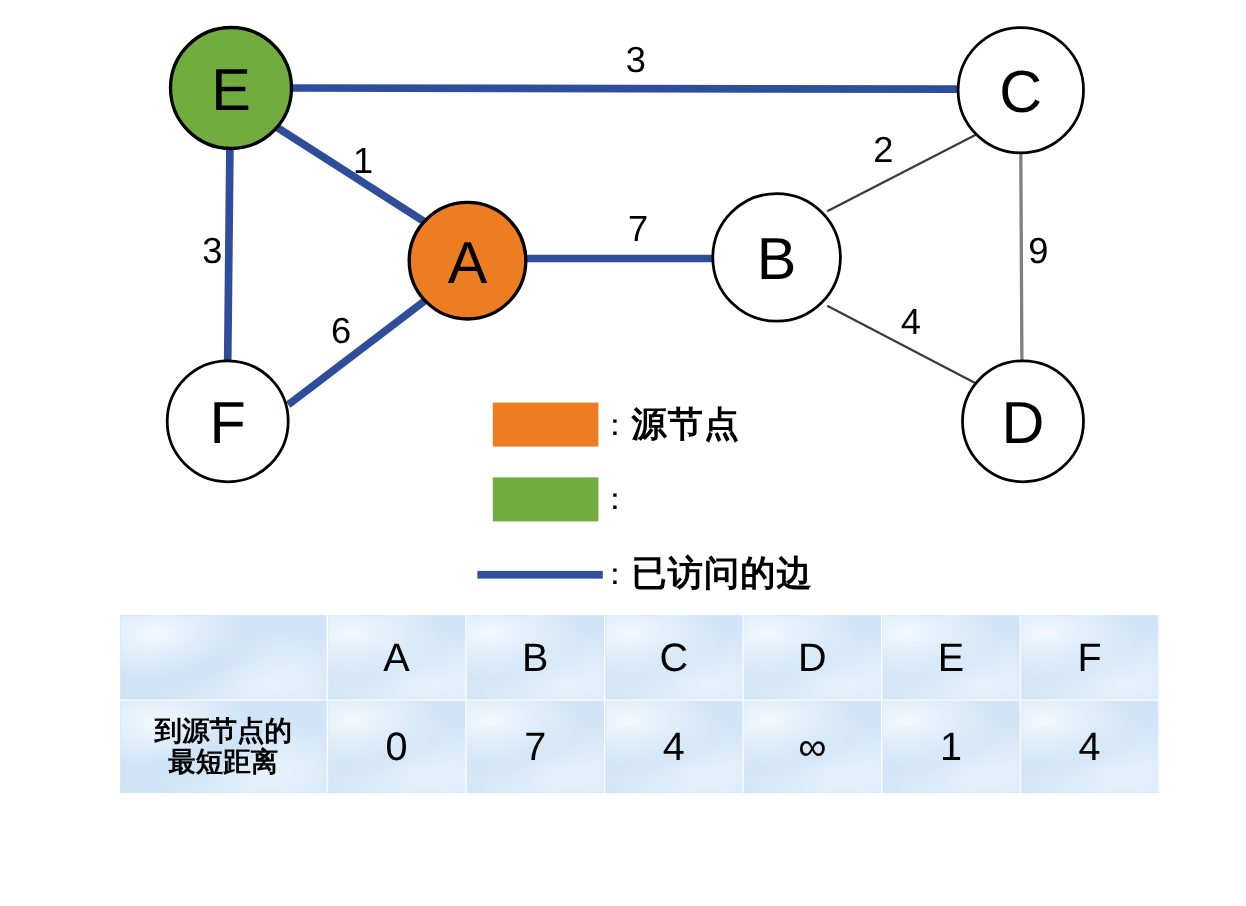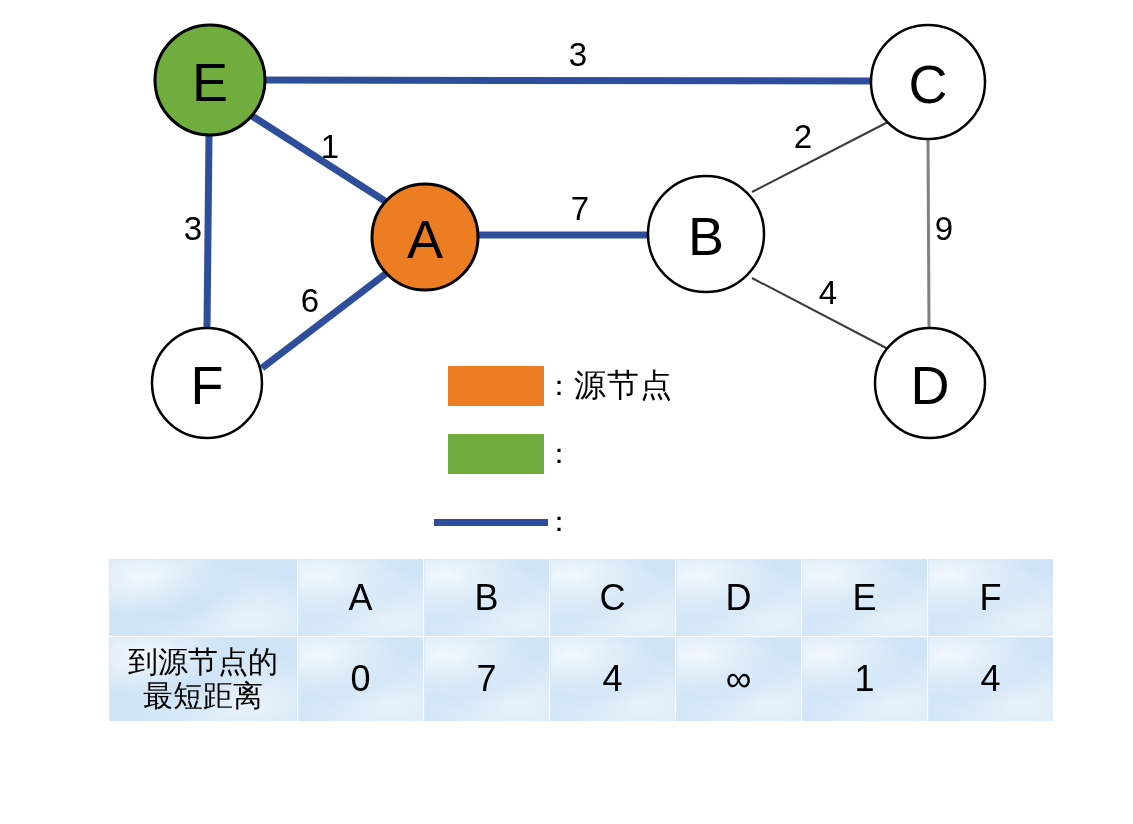--- a/index.html
+++ b/index.html
@@ -71,21 +71,21 @@
   .legend-colon {
     width: 30px;
     text-align: center;
     font-size: 28px;
     color: #000;
     font-family: "Liberation Sans", "DejaVu Sans", sans-serif;
   }
   .legend-text {
     font-size: 32px;
     color: #000;
-    font-weight: normal;
+    font-weight: bold;
     font-family: "DejaVu Sans", "Liberation Sans", sans-serif;
     white-space: nowrap;
     letter-spacing: 1px;
   }
 
   
   .dist-table {
     position: absolute;
     left: 108px;
     top: 558px;
@@ -101,22 +101,22 @@
       radial-gradient(ellipse 90px 50px at 45% 55%, rgba(167,205,240,0.55), rgba(167,205,240,0) 70%);
     border: 1.5px solid #FFFFFF;
     text-align: center;
     vertical-align: middle;
     color: #000;
     font-family: "Liberation Sans", "DejaVu Sans", sans-serif;
     font-size: 36px;
   }
   .dist-table td.rowlabel {
     font-family: "DejaVu Sans", "Liberation Sans", sans-serif;
-    font-size: 30px;
-    font-weight: normal;
+    font-size: 25px;
+    font-weight: bold;
     line-height: 1.12;
   }
   .dist-table td.blank { }
   .row-head td { height: 75px; }
   .row-dist td { height: 82px; }
   .row-prev td { height: 72px; }
   .col-label { width: 186px; }
   .col-node { width: 123px; }
 </style>
 </head>
@@ -184,20 +184,21 @@
       <div class="swatch green"></div>
     </div>
     <div class="legend-colon">：</div>
   </div>
 
   <div class="legend-row">
     <div class="swatch-cell">
       <div class="swatch-line"></div>
     </div>
     <div class="legend-colon">：</div>
+    <div class="legend-text">已访问的边</div>
   </div>
 
 </div>
 
 <table class="dist-table">
   <tbody>
       <tr class="row-head">
     <td class="col-label blank"></td>
     <td class="col-node">A</td>
     <td class="col-node">B</td>

